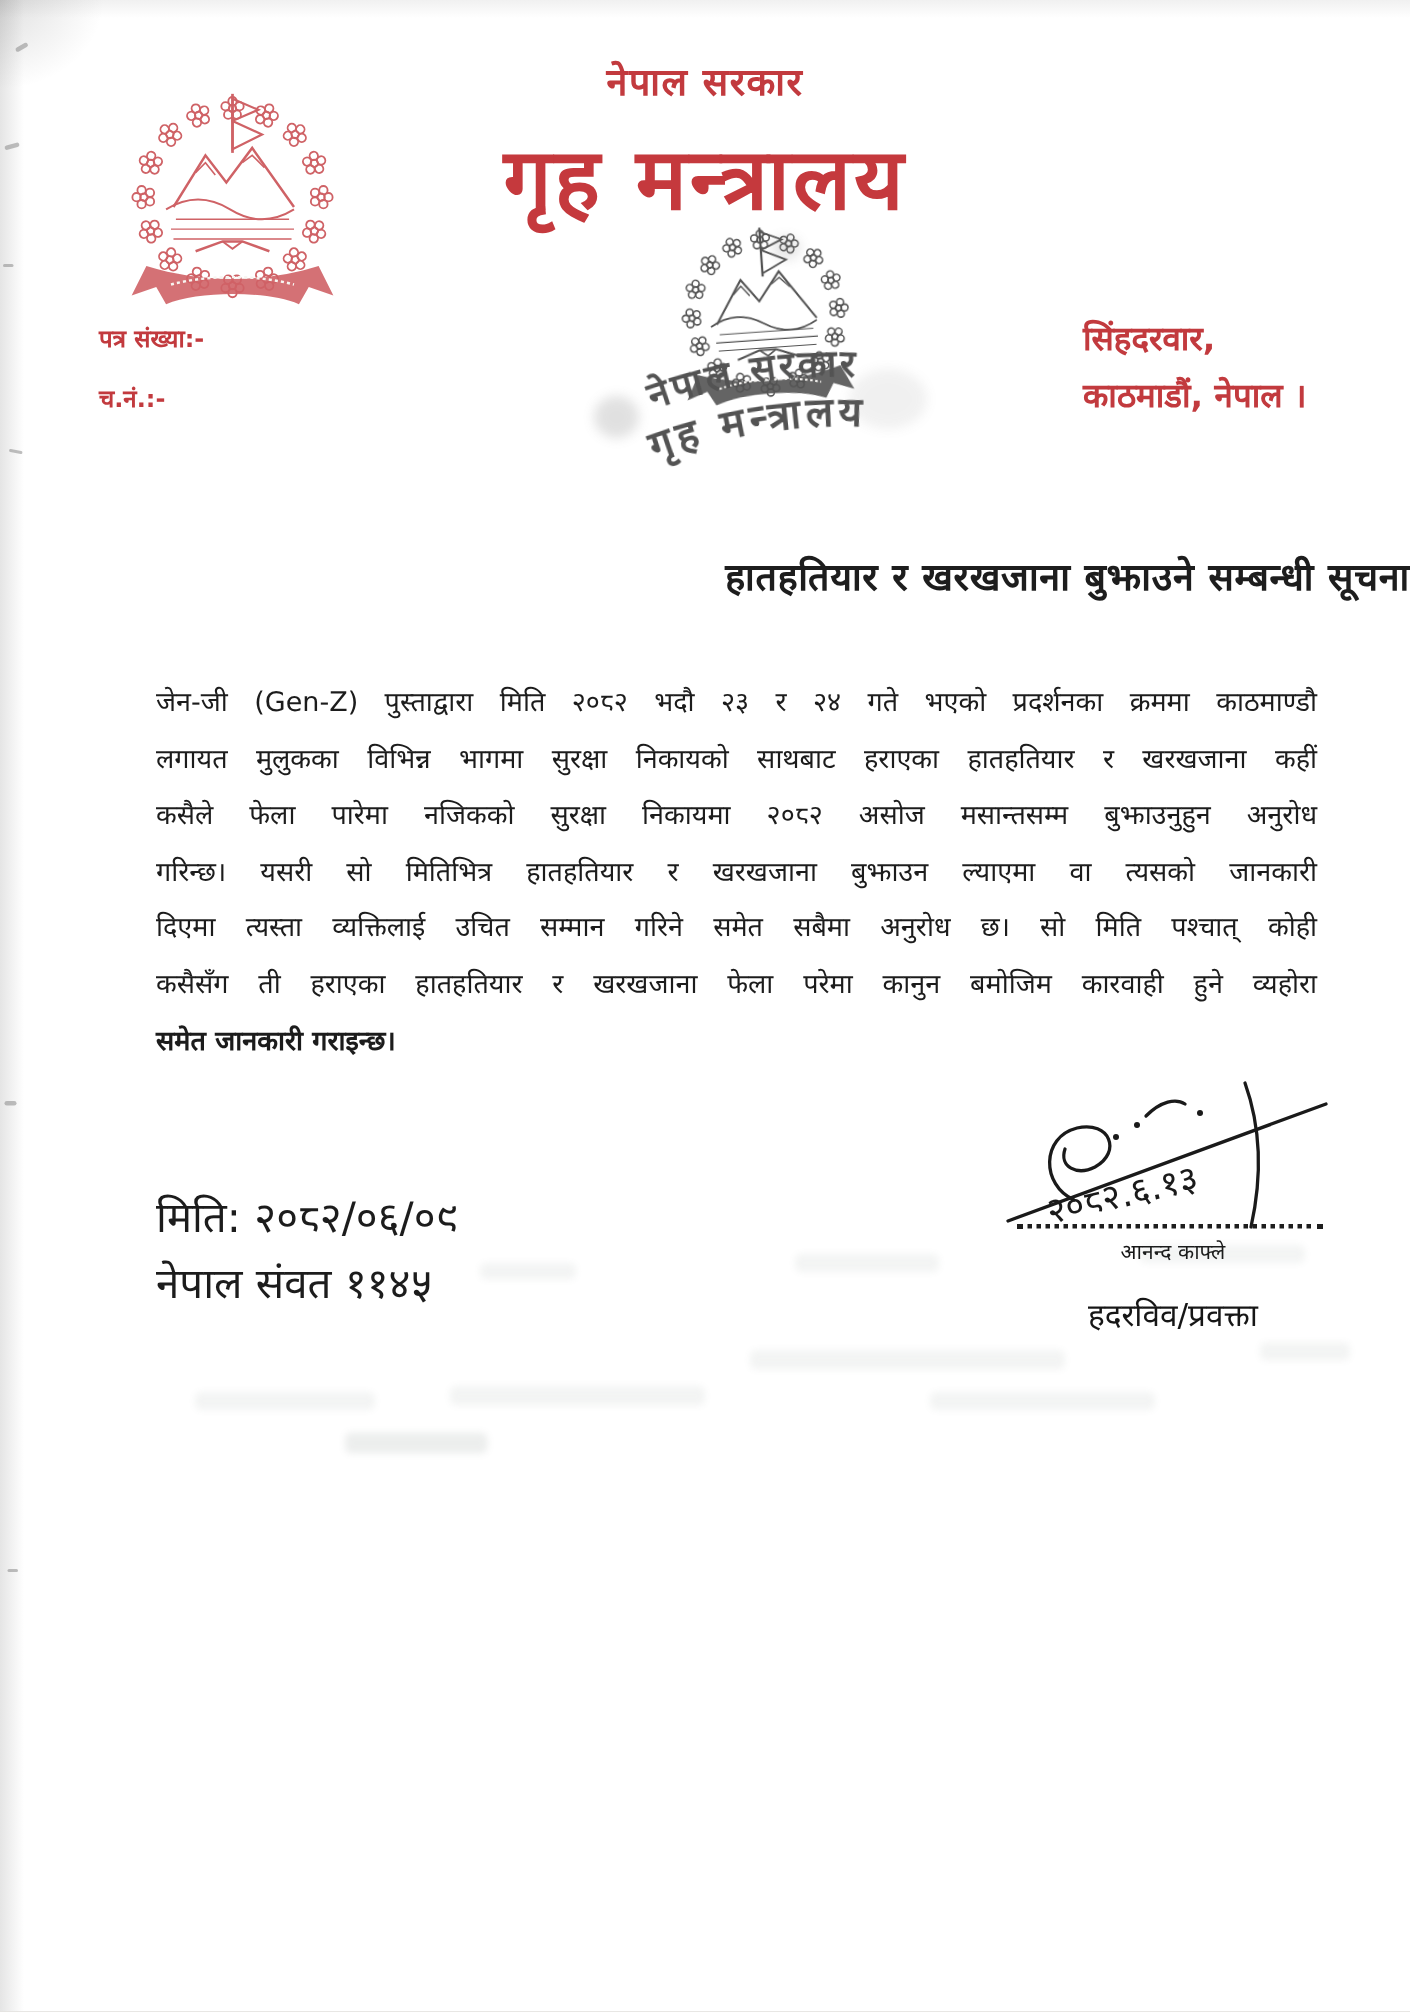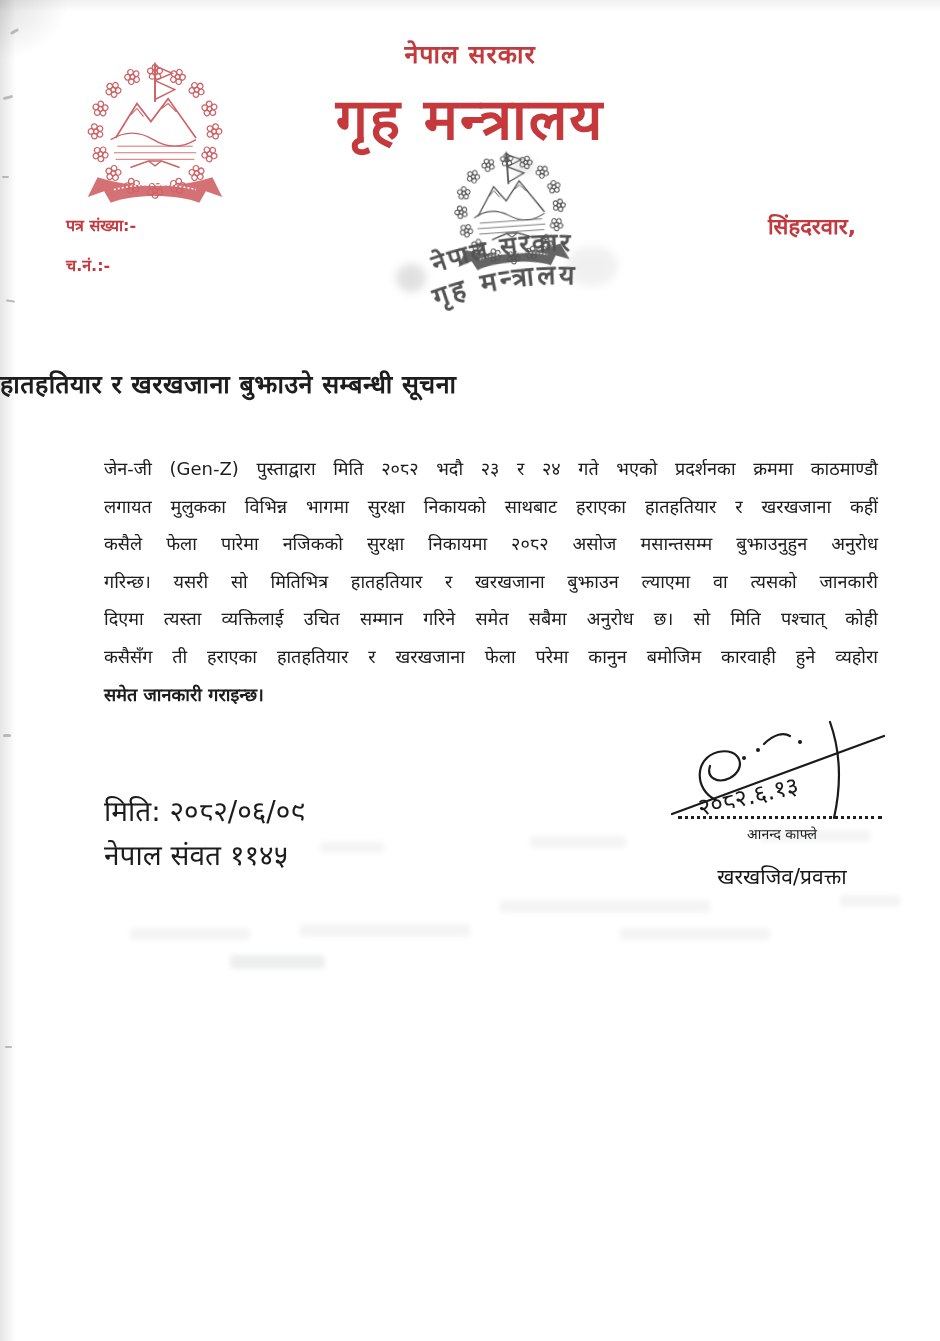--- a/index.html
+++ b/index.html
@@ -23,25 +23,25 @@
     color:#c23a3e;font-size:25px;font-weight:700;letter-spacing:1px;}
   .ministry-name{position:absolute;left:0;top:78px;width:100%;text-align:center;
     color:#c5393d;font-size:57px;font-weight:800;letter-spacing:2px;}
   .emblem{position:absolute;left:72px;top:56px;width:166px;height:164px;color:#cf6266;}
   .stamp{position:absolute;left:400px;top:146px;width:228px;height:178px;
     transform:rotate(-4deg);opacity:.88;mix-blend-mode:multiply;filter:blur(.3px);}
   .smudge{position:absolute;background:#777;border-radius:50%;filter:blur(4px);}
 
   .ref-block{position:absolute;left:66px;top:206px;color:#c23a3e;
     font-size:16px;font-weight:600;line-height:40px;white-space:nowrap;}
-  .addr-block{position:absolute;right:38px;top:208px;width:180px;text-align:center;
+  .addr-block{position:absolute;right:38px;top:208px;width:180px;text-align:left;
     color:#c23a3e;font-size:22px;font-weight:700;line-height:38px;white-space:nowrap;}
 
   
-  .notice-title{position:absolute;left:0;top:366px;width:100%;text-align:left;
+  .notice-title{position:absolute;left:0;top:366px;width:100%;text-align:right;
     font-size:25px;font-weight:700;color:#1d1d1d;letter-spacing:.5px;}
   .body-para{position:absolute;left:104px;top:450px;width:774px;
     font-size:18px;line-height:37.6px;color:#1c1c1c;}
   .para-line{text-align:justify;text-align-last:justify;}
   .para-line.last{text-align-last:left;font-weight:bold;}
 
   
   .date-block{position:absolute;left:104px;top:790px;font-size:28px;
     line-height:44px;color:#1c1c1c;white-space:nowrap;}
   .sig-block{position:absolute;left:664px;top:720px;width:236px;height:180px;}
@@ -140,20 +140,21 @@
   <div class="smudge" style="left:514px;top:158px;width:20px;height:15px;opacity:.18;"></div>
   <div class="smudge" style="left:566px;top:246px;width:52px;height:40px;opacity:.10;"></div>
 
   <div class="ref-block">
     <div>पत्र संख्या:-</div>
     <div>च.नं.:-</div>
   </div>
 
   <div class="addr-block">
     <div>सिंहदरवार,</div>
+    <div>काठमाडौं, नेपाल ।</div>
   </div>
 
   <div class="notice-title">हातहतियार र खरखजाना बुझाउने सम्बन्धी सूचना</div>
 
   <div class="body-para">
     <div class="para-line">जेन-जी (Gen-Z) पुस्ताद्वारा मिति २०८२ भदौ २३ र २४ गते भएको प्रदर्शनका क्रममा काठमाण्डौ</div>
     <div class="para-line">लगायत मुलुकका विभिन्न भागमा सुरक्षा निकायको साथबाट हराएका हातहतियार र खरखजाना कहीं</div>
     <div class="para-line">कसैले फेला पारेमा नजिकको सुरक्षा निकायमा २०८२ असोज मसान्तसम्म बुझाउनुहुन अनुरोध</div>
     <div class="para-line">गरिन्छ।  यसरी सो मितिभित्र हातहतियार र खरखजाना बुझाउन ल्याएमा वा त्यसको जानकारी</div>
     <div class="para-line">दिएमा त्यस्ता व्यक्तिलाई उचित सम्मान गरिने समेत सबैमा अनुरोध छ।  सो मिति पश्चात् कोही</div>
@@ -176,21 +177,21 @@
       </g>
       <g fill="#1a1a1a">
         <circle cx="80" cy="38" r="2"></circle>
         <circle cx="94" cy="30" r="2"></circle>
         <circle cx="136" cy="22" r="2"></circle>
       </g>
       <text x="36" y="96" font-size="24" fill="#1a1a1a" transform="rotate(-13 36 96)">२०८२.६.१३</text>
     </svg>
     <div class="sig-dots"></div>
     <div class="sig-name">आनन्द काफ्ले</div>
-    <div class="sig-role">खरखजिव/प्रवक्ता</div>
+    <div class="sig-role">हदरविव/प्रवक्ता</div>
   </div>
 
   <div class="bleed" style="left:320px;top:842px;width:64px;height:11px;"></div>
   <div class="bleed" style="left:530px;top:836px;width:96px;height:12px;"></div>
   <div class="bleed" style="left:760px;top:830px;width:110px;height:12px;"></div>
   <div class="bleed" style="left:500px;top:900px;width:210px;height:13px;"></div>
   <div class="bleed" style="left:840px;top:895px;width:60px;height:12px;"></div>
   <div class="bleed" style="left:130px;top:928px;width:120px;height:12px;"></div>
   <div class="bleed" style="left:300px;top:924px;width:170px;height:13px;"></div>
   <div class="bleed" style="left:620px;top:928px;width:150px;height:12px;"></div>

